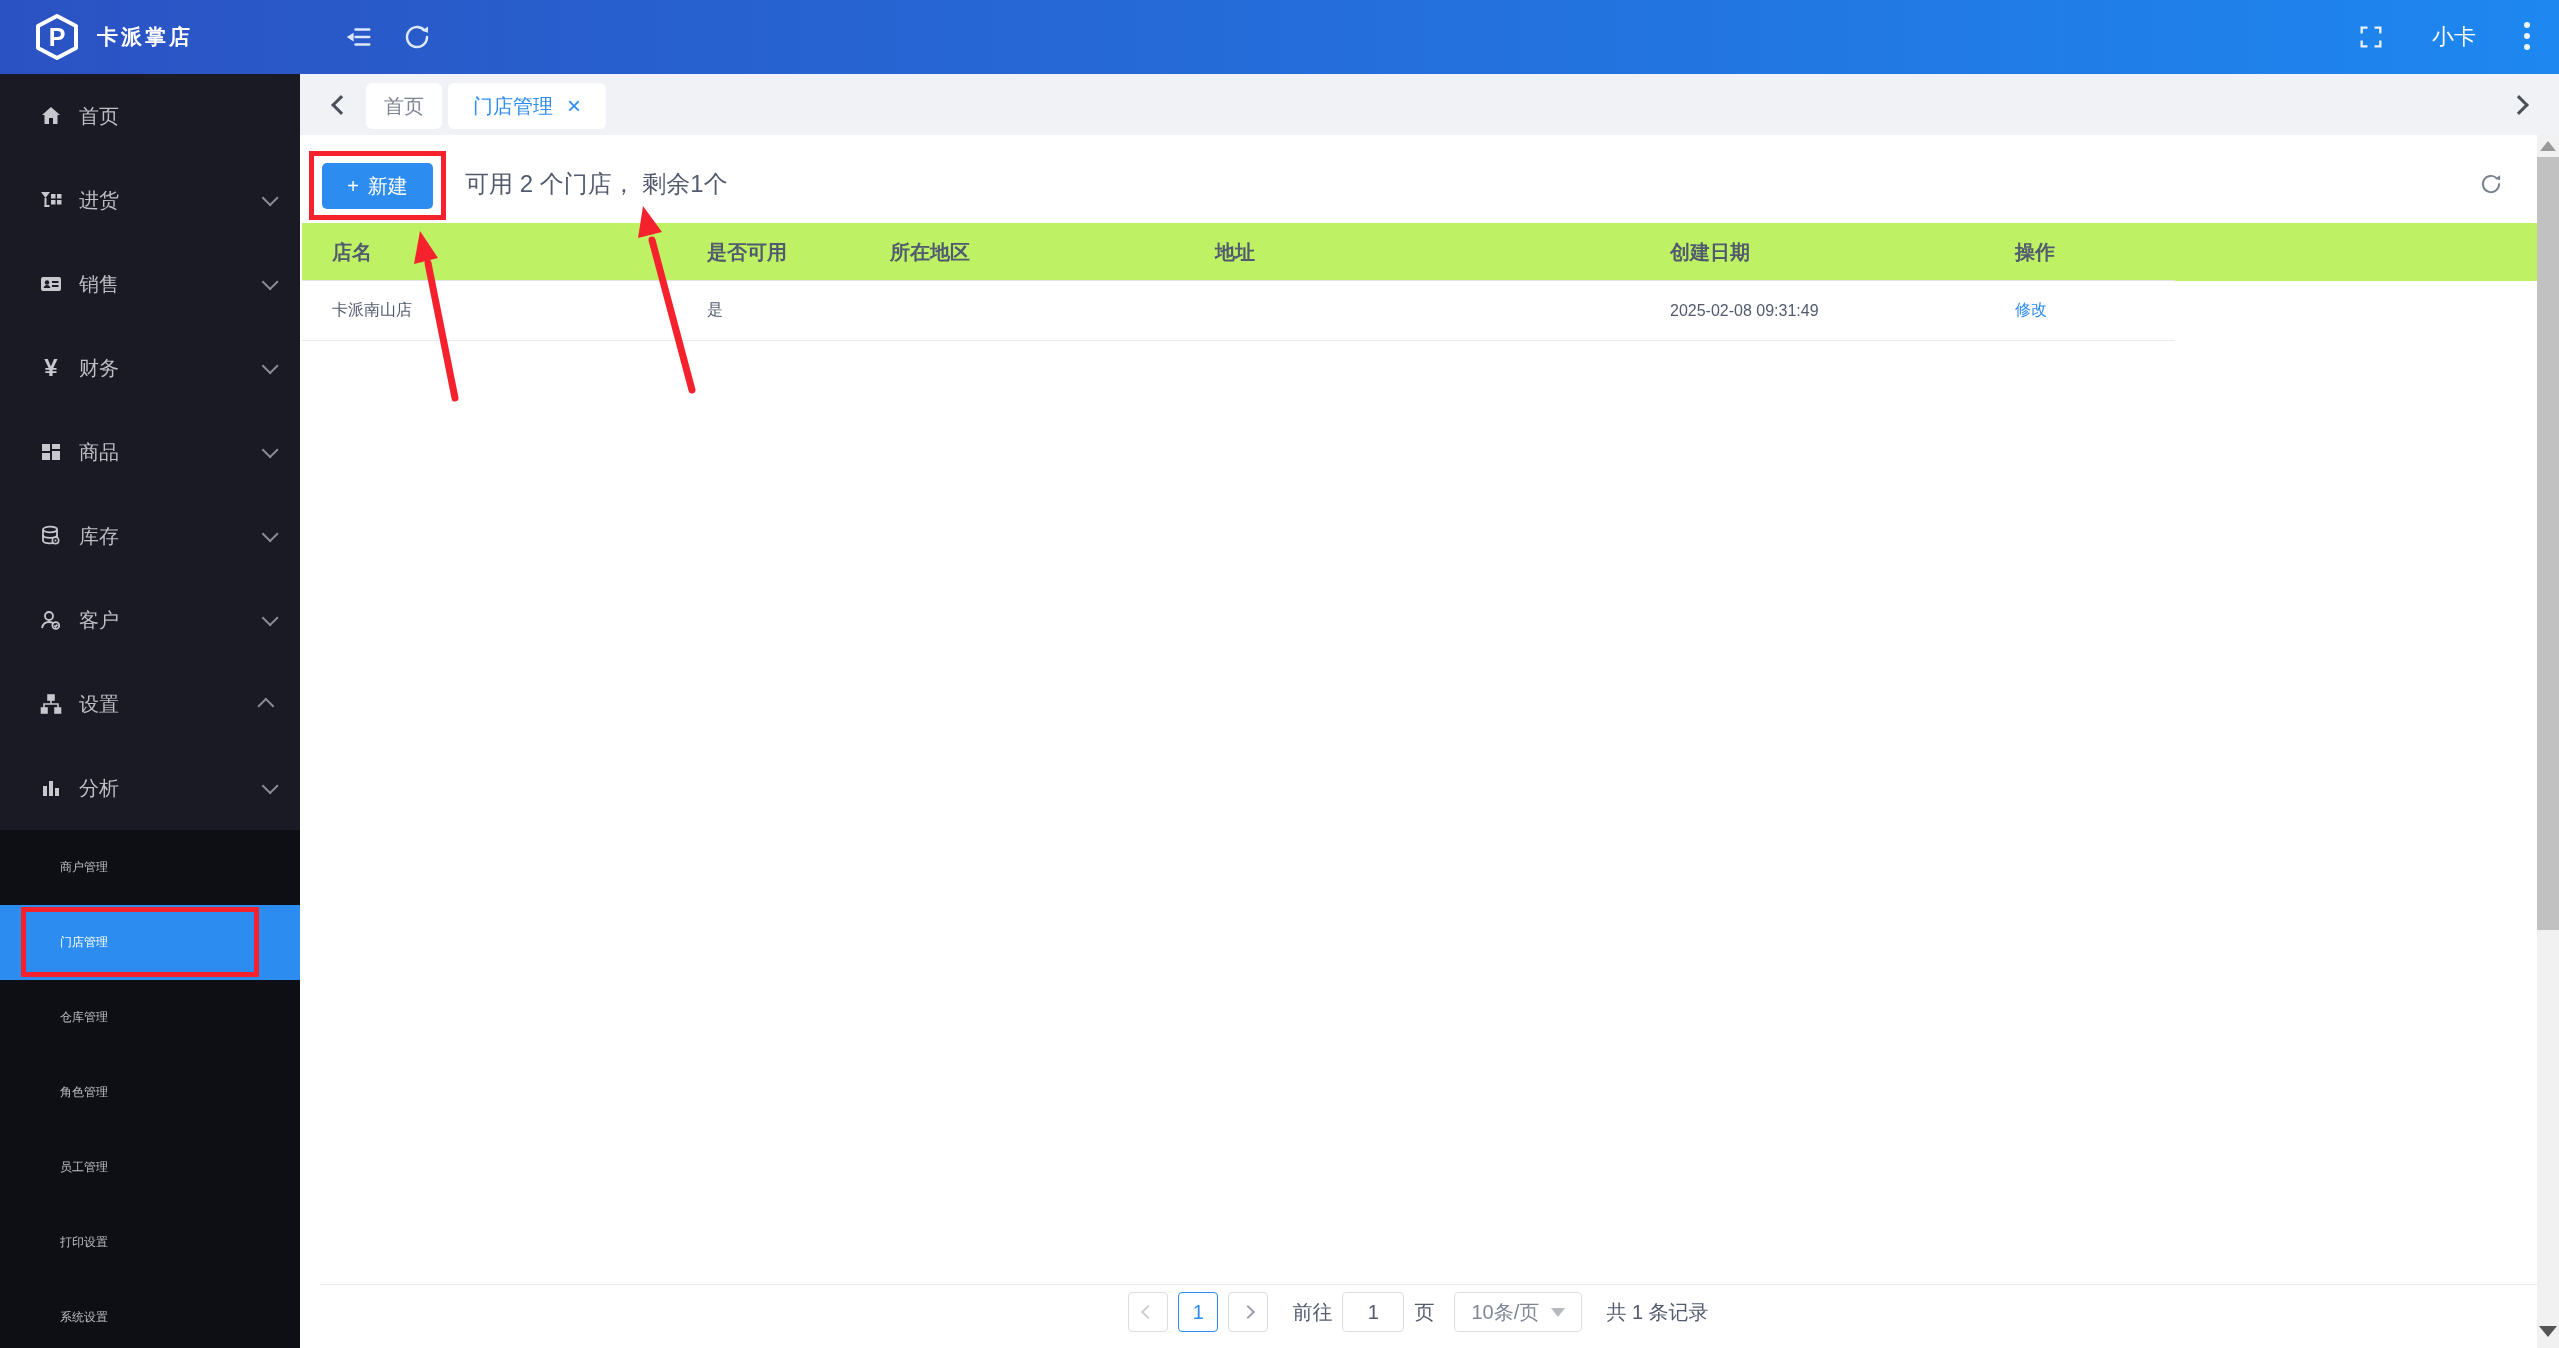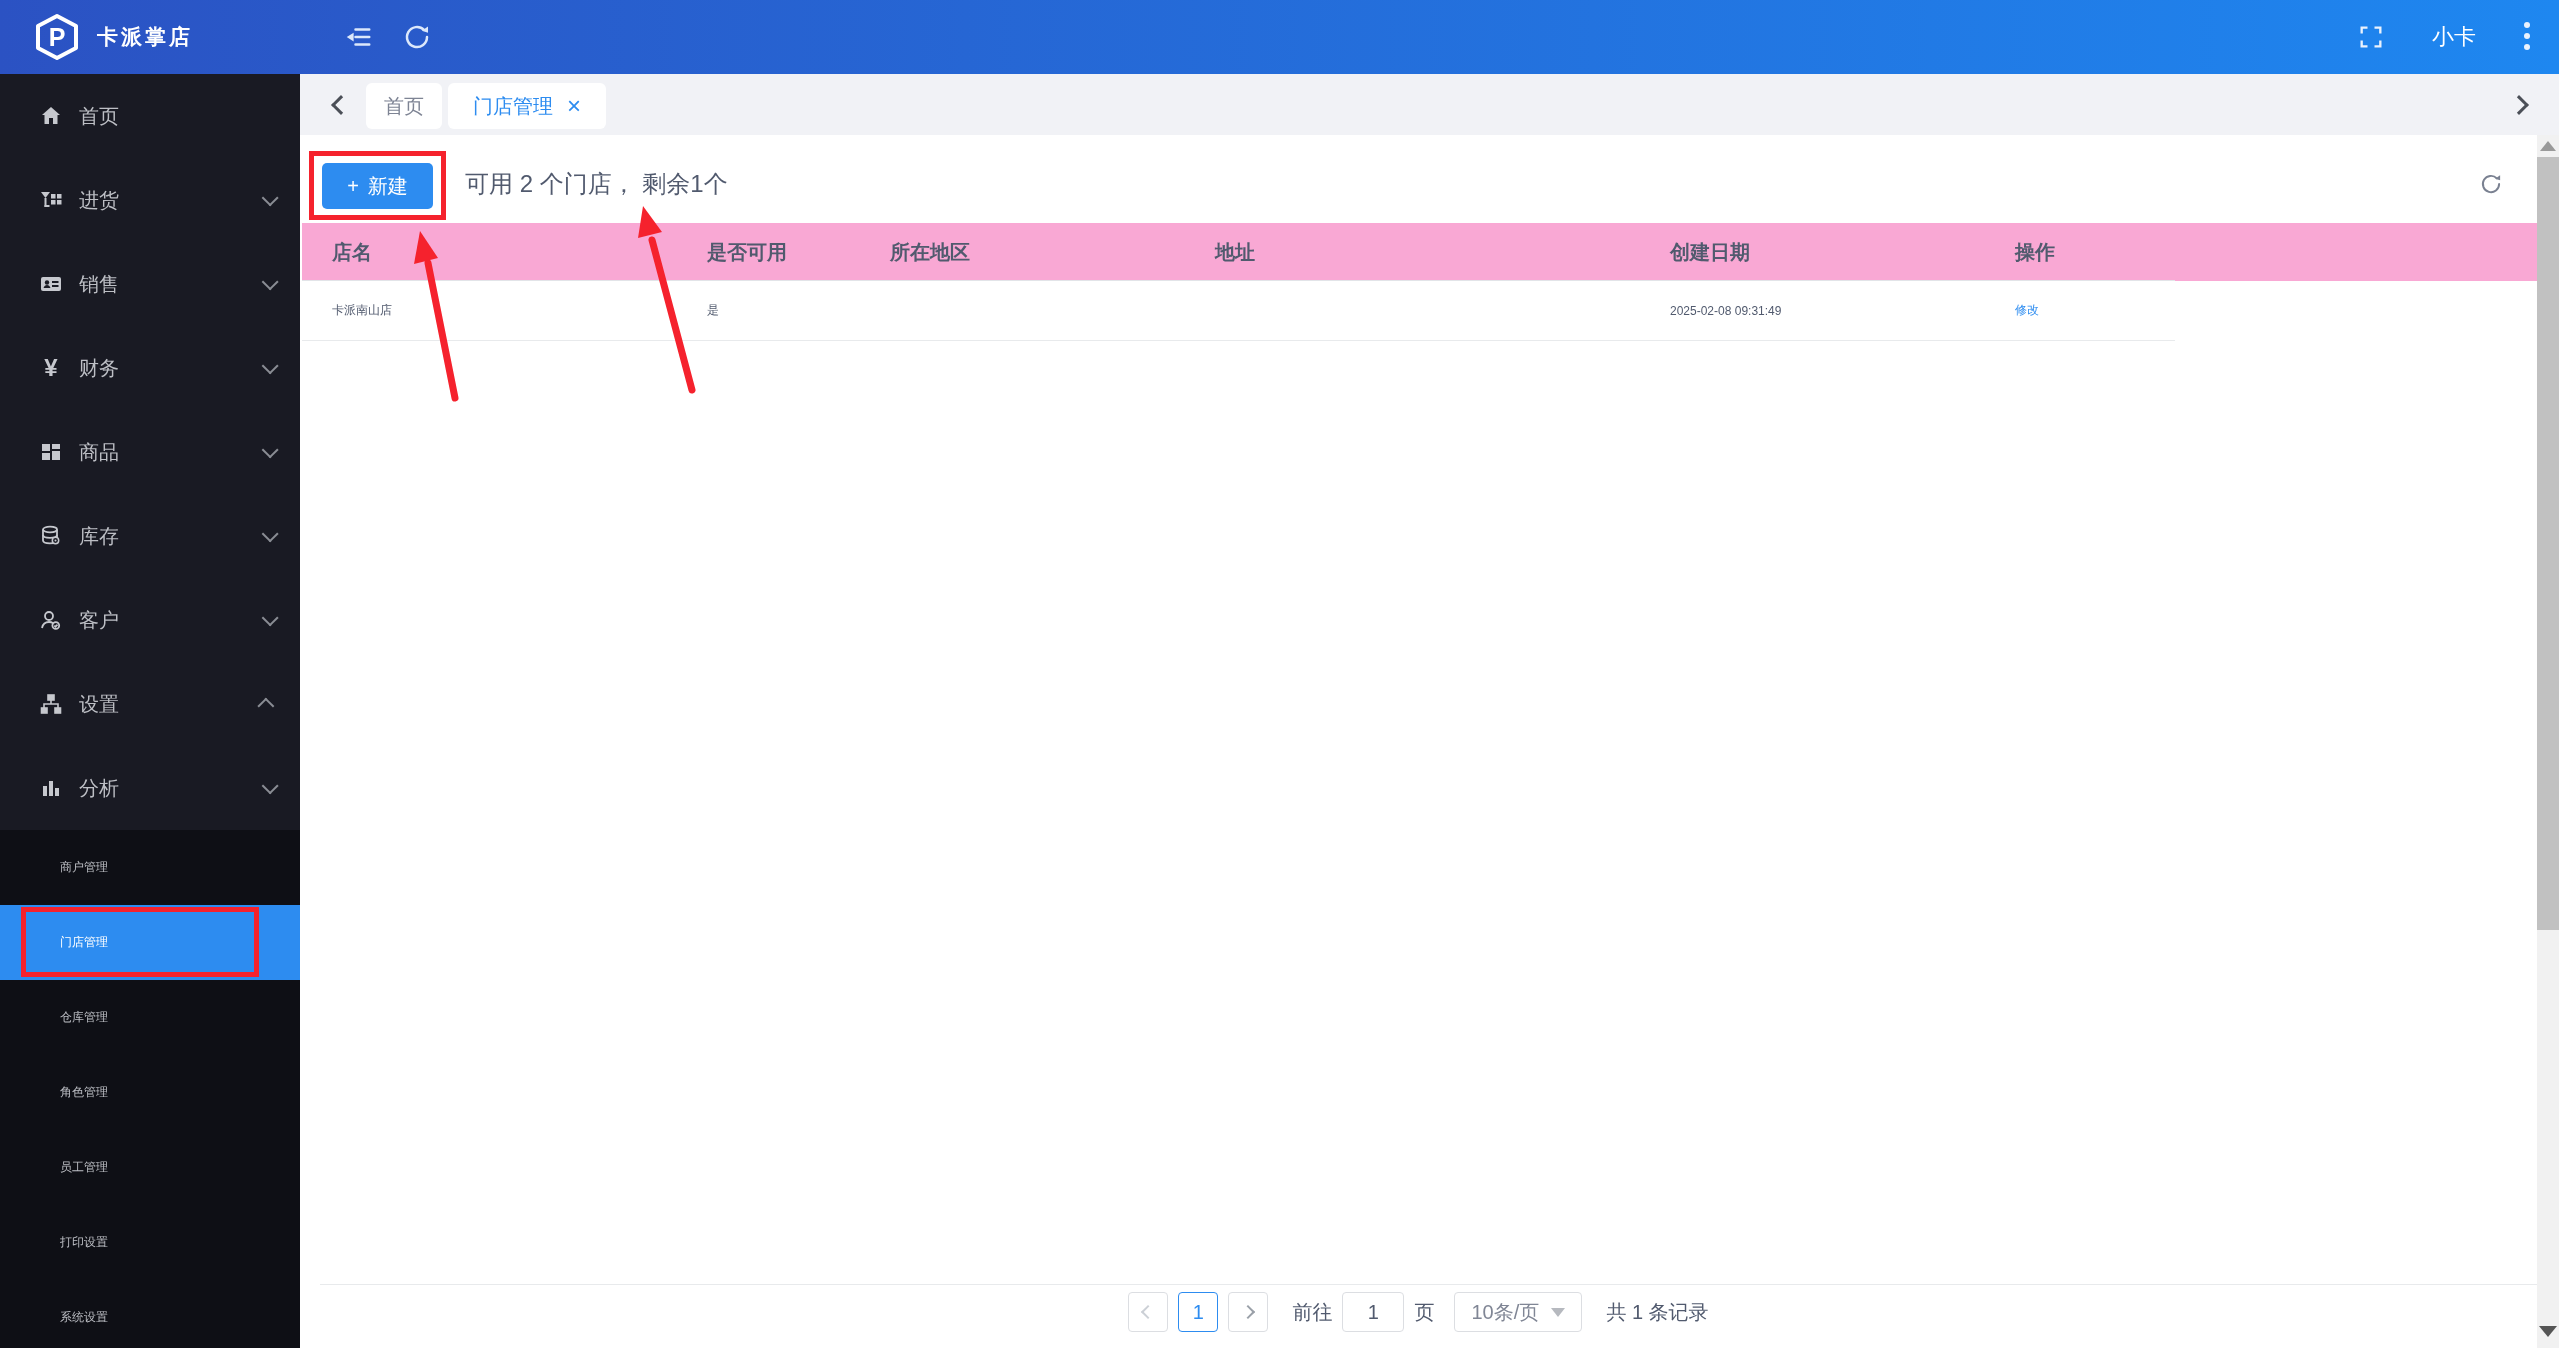--- a/index.html
+++ b/index.html
@@ -47,25 +47,25 @@
 
   
   .content { position:absolute; left:300px; top:135px; width:2237px; height:1213px; background:#fff; }
   .btn-new { position:absolute; left:22px; top:28px; width:111px; height:46px; background:#2d8cf0;
              border:none; border-radius:5px; color:#fff; font-size:20px; display:flex;
              align-items:center; justify-content:center; gap:9px; cursor:pointer;
              font-family:"Liberation Sans", sans-serif; }
   .quota { position:absolute; left:165px; top:33px; font-size:24px; color:#515a6e; }
   .c-refresh { position:absolute; left:2178px; top:36px; cursor:pointer; }
 
-  .thead { position:absolute; left:2px; top:88px; width:2235px; height:58px; background:#f9a8d4;
+  .thead { position:absolute; left:2px; top:88px; width:2235px; height:58px; background:#bef264;
            display:flex; align-items:center; font-size:20px; font-weight:bold; color:#515a6e; }
   .thead-border { position:absolute; left:2px; top:145px; width:1873px; height:1px; background:#e2e4e8; }
   .trow { position:absolute; left:2px; top:146px; width:1873px; height:60px; display:flex; align-items:center;
-          font-size:12px; color:#515a6e; border-bottom:1px solid #e8eaec; }
+          font-size:16px; color:#515a6e; border-bottom:1px solid #e8eaec; }
   .cell { padding-left:30px; overflow:hidden; white-space:nowrap; }
   .c0{width:375px;} .c1{width:183px;} .c2{width:325px;} .c3{width:455px;} .c4{width:345px;} .c5{width:190px;}
   .link { color:#2d8cf0; cursor:pointer; }
 
   .pg-divider { position:absolute; left:20px; top:1149px; width:2500px; max-width:2217px; height:1px; background:#e8eaec; }
   .pagination { position:absolute; left:0; top:1157px; width:2237px; display:flex; justify-content:center;
                 align-items:center; gap:10px; font-size:20px; color:#515a6e; }
   .pg-btn { width:40px; height:40px; border:1px solid #dcdee2; border-radius:4px; background:#fff;
             display:flex; align-items:center; justify-content:center; cursor:pointer; }
   .pg-c { width:10px; height:10px; border-right:2px solid #9aa0a8; border-bottom:2px solid #9aa0a8; }

